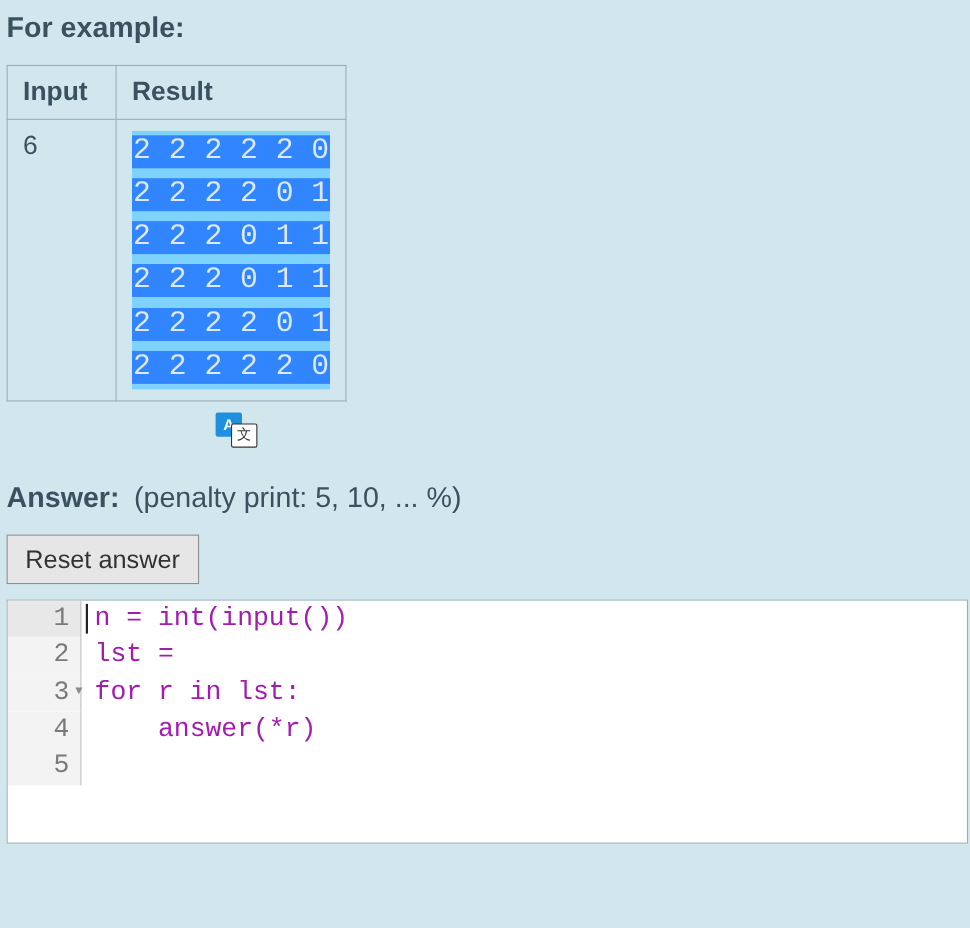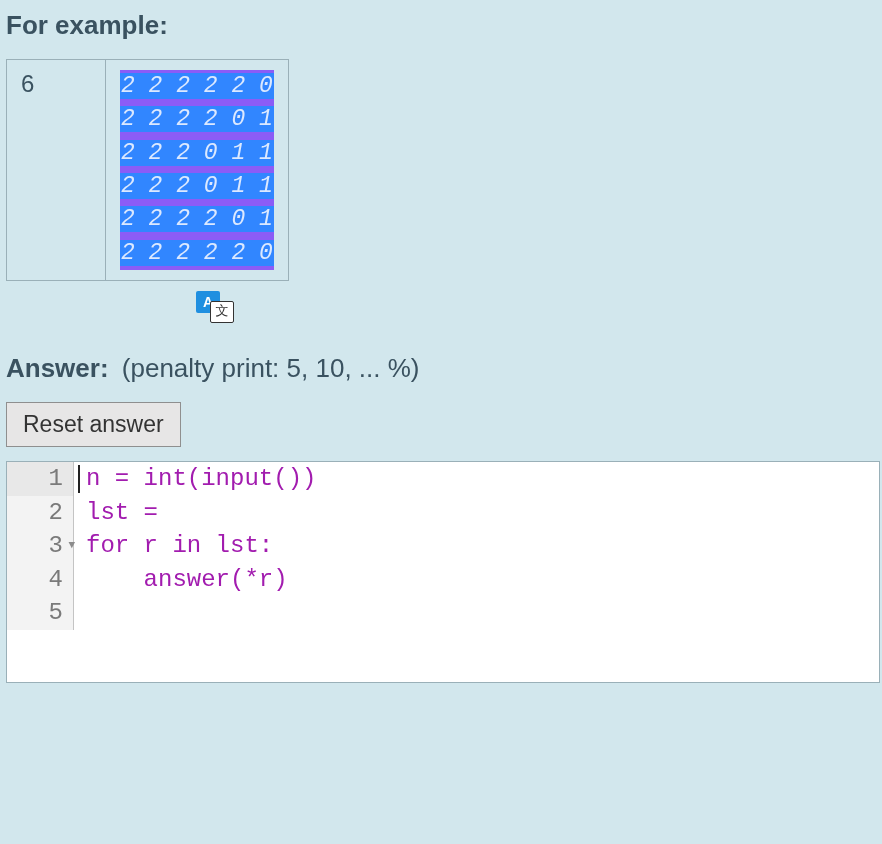--- a/index.html
+++ b/index.html
@@ -41,26 +41,25 @@
     background: #d2e7ed;
   }
   .input-cell {
     min-width: 70px;
   }
   .result-cell {
     padding: 8px 10px;
   }
   .mono-block {
     font-family: "Consolas", "Courier New", monospace;
-    font-size: 23px;
+    font-size: 27px;
     line-height: 1.45;
     white-space: pre;
-    background: #8b5cf6;
-    color: #3a5260;
-    font-style: italic;
+    background: #7dd3fc;
+    color: #3a5260;
   }
   .mono-block span {
     background: #3186ff;
     color: #dce9ff;
     padding: 0 1px;
   }
   .translate-icon {
     margin: 10px 0 0 190px;
     width: 36px;
     height: 30px;
@@ -170,20 +169,24 @@
 </style>
 </head>
 <body>
 
 <div class="wrap">
 
   <div class="heading">For example:</div>
 
   <table class="example">
     <tbody>
+        <tr>
+      <th>Input</th>
+      <th>Result</th>
+    </tr>
     <tr>
       <td class="input-cell">6</td>
       <td class="result-cell">
         <div class="mono-block" id="result-block"><span>2 2 2 2 2 0</span>
 <span>2 2 2 2 0 1</span>
 <span>2 2 2 0 1 1</span>
 <span>2 2 2 0 1 1</span>
 <span>2 2 2 2 0 1</span>
 <span>2 2 2 2 2 0</span></div>
       </td>

